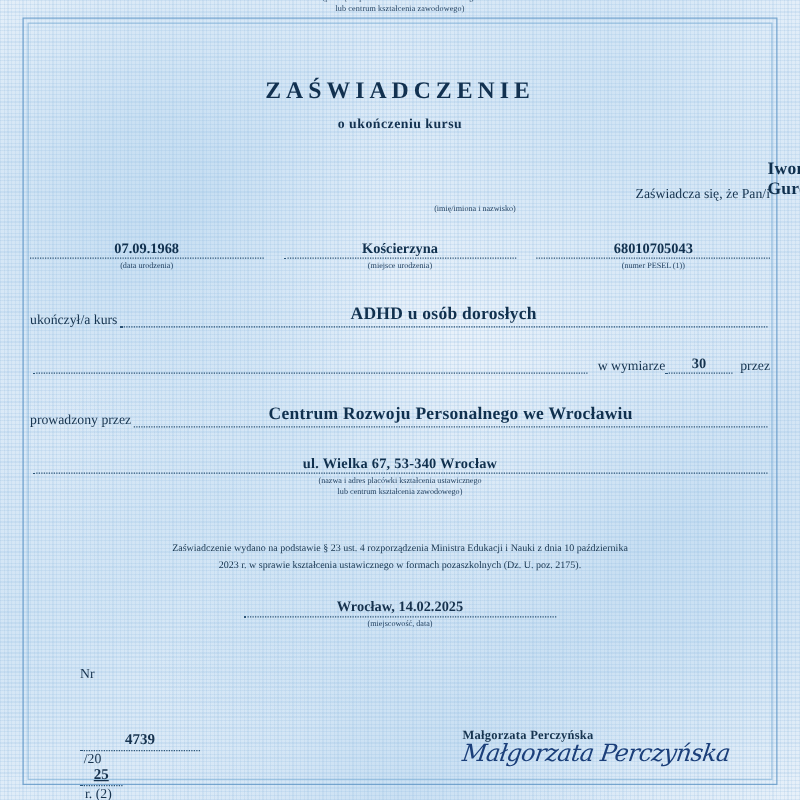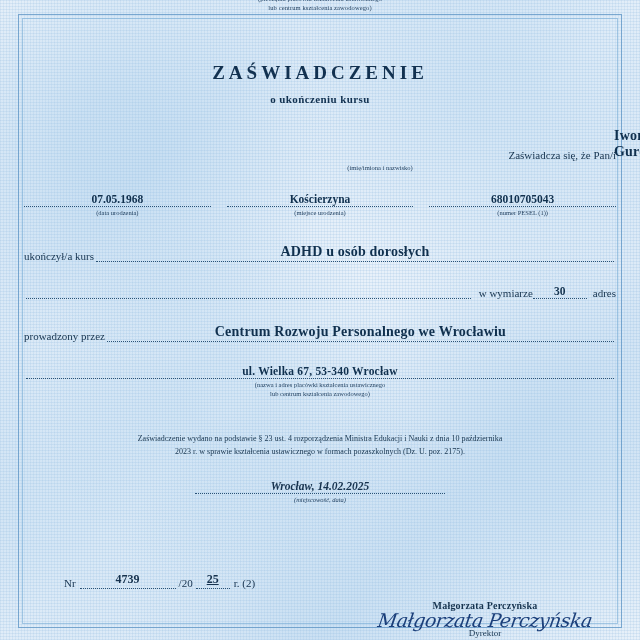--- a/index.html
+++ b/index.html
@@ -185,43 +185,42 @@
     font-size: 8px;
     line-height: 13px;
     text-align: center;
     color: #17354f;
     padding: 0 8px;
   }
 
   .place-date {
     margin-top: 20px;
     text-align: center;
-    font-style: italic;
   }
   .place-date .line {
     width: 250px;
     margin: 0 auto;
     border-bottom: 1px dotted #2b5376;
     position: relative;
     height: 15px;
   }
   .place-date .line span {
     position: absolute;
     bottom: 1px; left: 0; right: 0;
     text-align: center;
     font-weight: bold;
     font-size: 11.5px;
   }
 
   .numbering {
     margin-top: 28px;
     display: flex;
-    align-items: flex-end;
     font-size: 11px;
     padding-left: 40px;
+    flex-direction: column;
   }
   .numbering .nr { margin-right: 4px; }
   .num-line {
     width: 96px;
     border-bottom: 1px dotted #2b5376;
     height: 15px;
     position: relative;
     margin-top: 40px;
   }
   .num-line span {
@@ -244,23 +243,23 @@
     text-align: center;
     font-weight: bold;
     font-size: 12px;
     text-decoration: underline;
   }
   .tail { margin-left: 4px; }
 
   .signature-block {
     position: absolute;
     right: 40px;
-    bottom: 2px;
+    bottom: 26px;
     width: 230px;
-    text-align: center;
+    text-align: left;
   }
   .sig-name {
     font-size: 10px;
     font-weight: bold;
     color: #15334f;
     letter-spacing: 0.2px;
   }
   .sig-script {
     font-family: "DejaVu Serif", serif;
     font-style: italic;
@@ -295,21 +294,21 @@
       <span class="lbl">Zaświadcza się, że Pan/i</span>
       <span class="dots">
         <span class="fill">Iwona Gurowska</span>
       </span>
     </div>
     <div class="caption" style="margin-left:120px;">(imię/imiona i nazwisko)</div>
 
     <div class="triple">
       <div>
         <div class="line">
-          <span>07.05.1968</span>
+          <span>07.09.1968</span>
         </div>
         <div class="caption">(data urodzenia)</div>
       </div>
       <div>
         <div class="line">
           <span>Kościerzyna</span>
         </div>
         <div class="caption">(miejsce urodzenia)</div>
       </div>
       <div>
@@ -326,21 +325,21 @@
         <span class="fill">ADHD u osób dorosłych</span>
       </span>
     </div>
 
     <div class="row r-hours">
       <span class="dots"></span>
       <span class="lbl-right">w wymiarze</span>
       <span class="hours-box">
         <span>30</span>
       </span>
-      <span class="lbl-right">adres</span>
+      <span class="lbl-right">przez</span>
     </div>
 
     <div class="row r-org">
       <span class="lbl">prowadzony przez</span>
       <span class="dots">
         <span class="fill">Centrum Rozwoju Personalnego we Wrocławiu</span>
       </span>
     </div>
 
     <div class="row r-addr">
@@ -373,15 +372,14 @@
         <span>25</span>
       </span>
       <span class="tail">r. (2)</span>
     </div>
 
   </div>
 
   <div class="signature-block">
     <div class="sig-name">Małgorzata Perczyńska</div>
     <div class="sig-script">Małgorzata Perczyńska</div>
-    <div class="sig-role">Dyrektor</div>
   </div>
 </div>
 
 </body></html>

